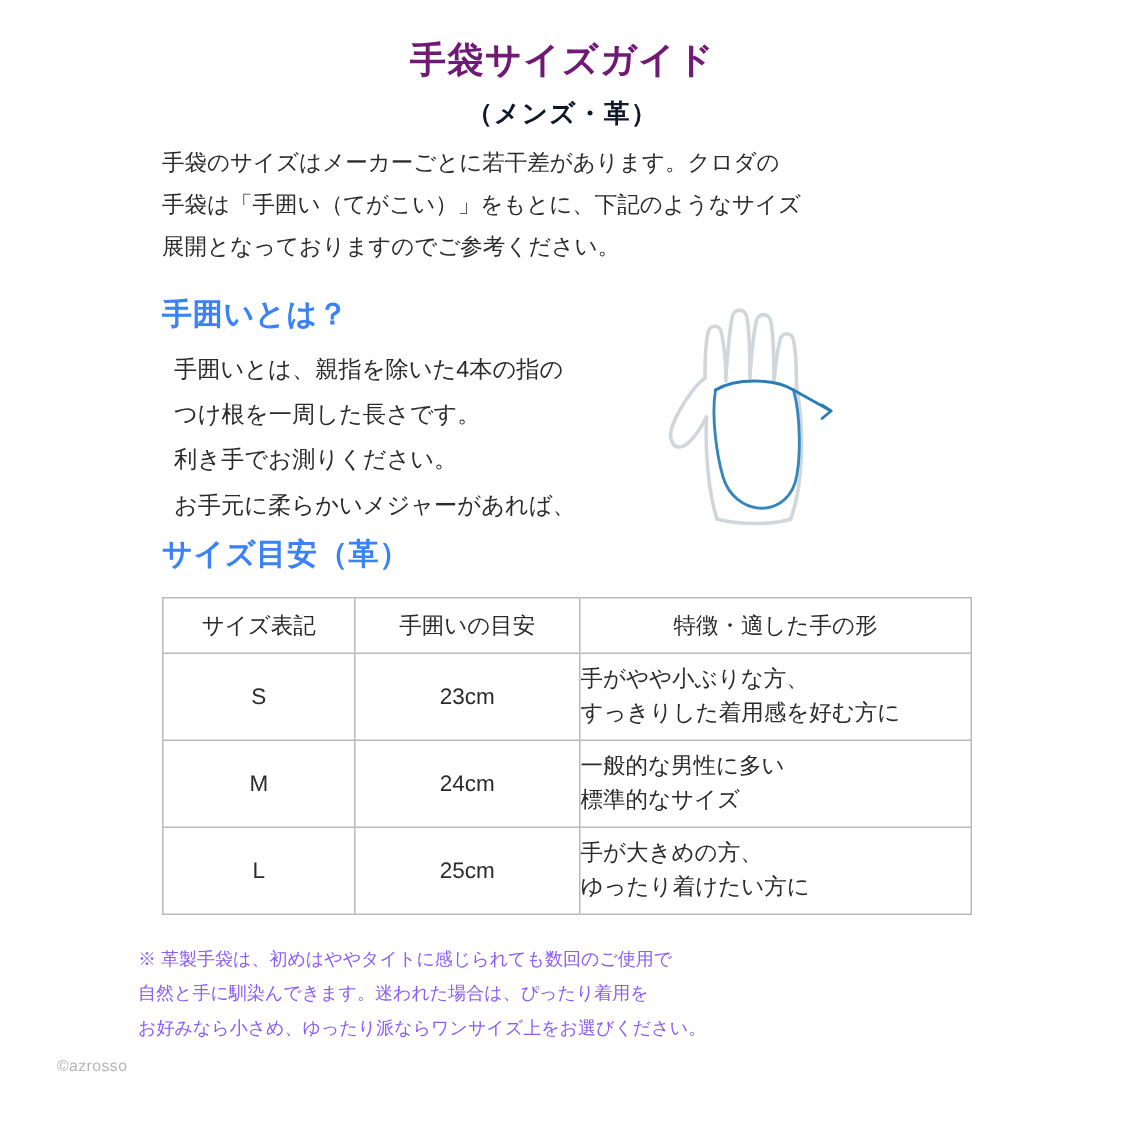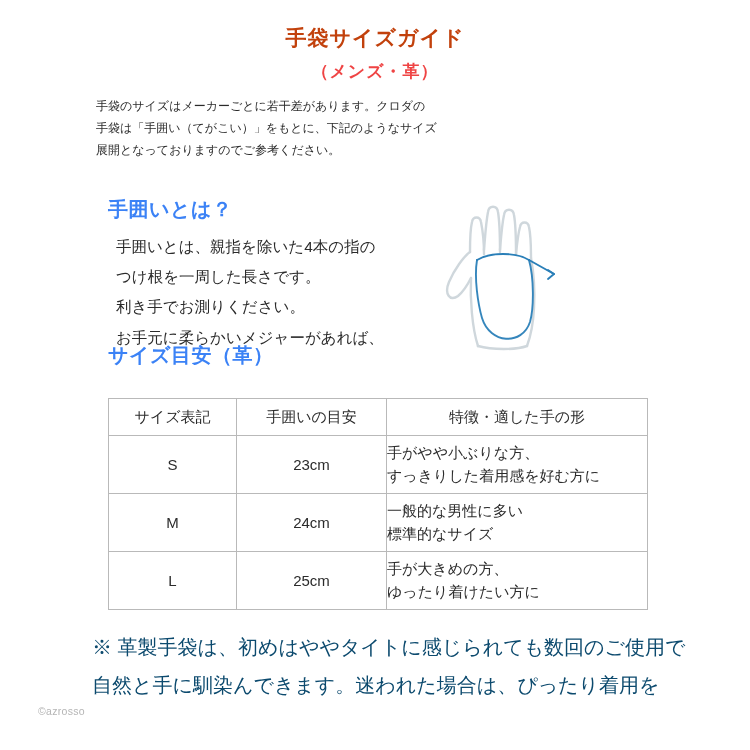--- a/index.html
+++ b/index.html
@@ -20,41 +20,41 @@
     height: 750px;
     box-sizing: border-box;
   }
 
   
   .title-block {
     text-align: center;
     padding-top: 24px;
   }
   .main-title {
-    font-size: 21px;
+    font-size: 24px;
     font-weight: bold;
     letter-spacing: 1px;
-    color: #c2410c;
+    color: #701a75;
     margin: 0;
   }
   .sub-title {
     font-size: 17px;
     font-weight: bold;
-    color: #ef4444;
+    color: #0f172a;
     margin: 8px 0 0 0;
     letter-spacing: 1px;
   }
 
   
   .intro {
     position: absolute;
-    left: 96px;
+    left: 108px;
     top: 95px;
     width: 540px;
-    font-size: 12px;
+    font-size: 15px;
     line-height: 1.85;
     color: #2b2b2b;
   }
   .intro div { white-space: nowrap; }
 
   
   .sec-heading {
     font-size: 20px;
     font-weight: bold;
     color: #3b82f6;
@@ -72,21 +72,21 @@
     width: 360px;
     font-size: 15.5px;
     line-height: 1.95;
     color: #2b2b2b;
   }
   .sec1-body div { white-space: nowrap; }
 
   #sec2 {
     position: absolute;
     left: 108px;
-    top: 342px;
+    top: 356px;
   }
 
   
   .hand-wrap {
     position: absolute;
     left: 430px;
     top: 178px;
     width: 200px;
     height: 190px;
   }
@@ -126,23 +126,23 @@
     font-size: 15px;
   }
   .cell-feat span { display: block; }
 
   
   .footnote {
     position: absolute;
     left: 92px;
     top: 628px;
     width: 580px;
-    font-size: 20px;
+    font-size: 12px;
     line-height: 1.9;
-    color: #0c4a6e;
+    color: #8b5cf6;
   }
   .footnote div { white-space: nowrap; }
 
   .credit {
     position: absolute;
     left: 38px;
     top: 705px;
     font-size: 10.5px;
     color: #b5b5b5;
     letter-spacing: 0.3px;
@@ -237,17 +237,18 @@
           <span>手が大きめの方、</span>
           <span>ゆったり着けたい方に</span>
         </td>
       </tr>
     </tbody>
   </table>
 
   <div class="footnote">
     <div>※ 革製手袋は、初めはややタイトに感じられても数回のご使用で</div>
     <div>自然と手に馴染んできます。迷われた場合は、ぴったり着用を</div>
+    <div>お好みなら小さめ、ゆったり派ならワンサイズ上をお選びください。</div>
   </div>
 
   <div class="credit">©azrosso</div>
 
 </div>
 
 </body></html>

